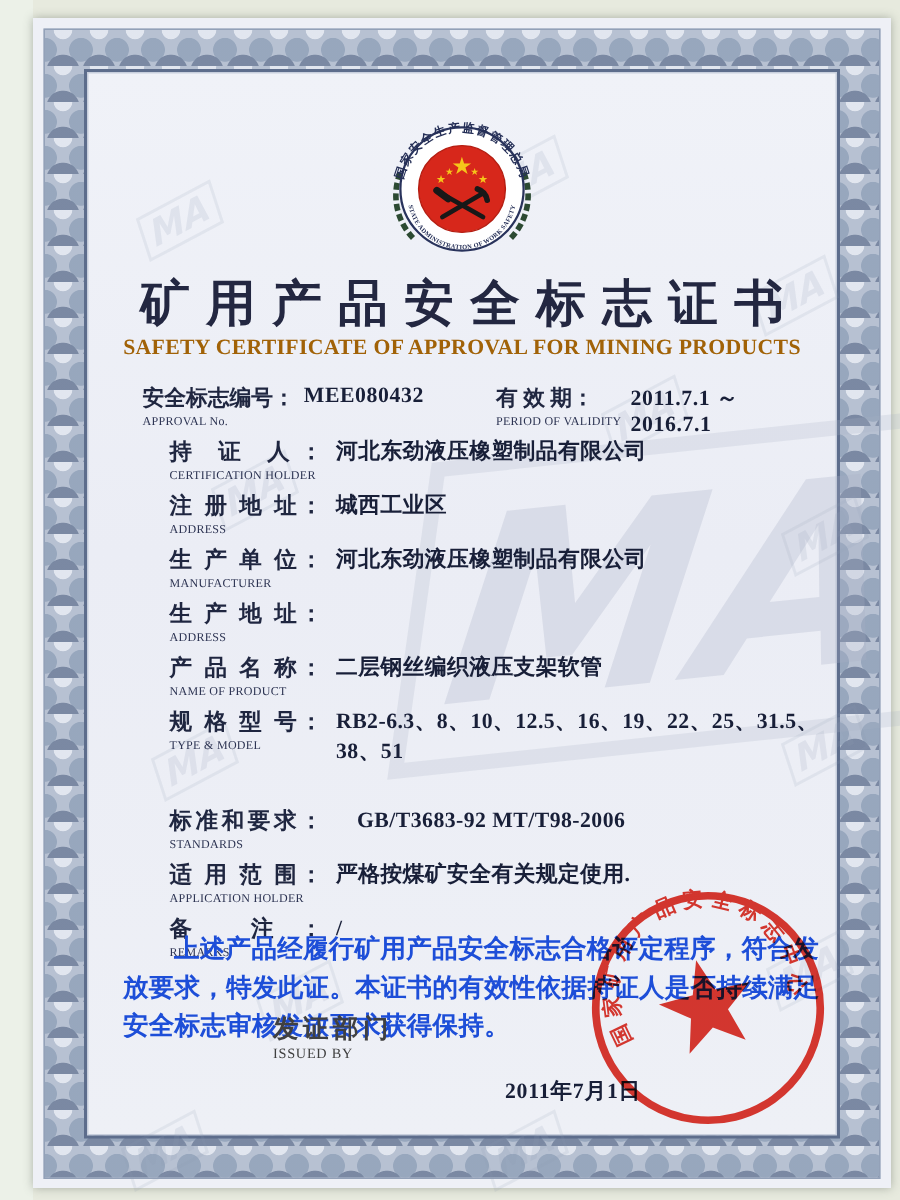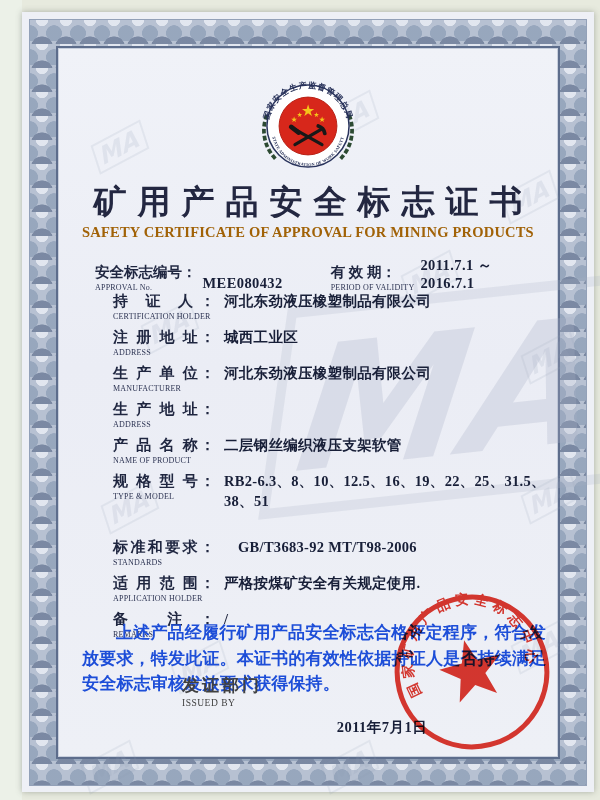--- a/index.html
+++ b/index.html
@@ -66,21 +66,21 @@
   }
   .title-en{
     position:absolute;top:212px;left:0;width:100%;text-align:center;
     font-size:14.5px;font-weight:bold;color:#a16207;letter-spacing:.2px;
   }
   
   .approval-row{
     position:absolute;left:73px;top:244px;width:440px;
     display:flex;color:#1f2640;
   }
-  .fld{display:flex;align-items:flex-end;}
+  .fld{display:flex;align-items:flex-start;}
   .lab-stack{display:flex;flex-direction:column;}
   .cn-lab{font-size:14.5px;font-weight:bold;white-space:nowrap;color:#1f2640;}
   .en-lab{font-size:8px;color:#2c3352;letter-spacing:.2px;margin-top:1px;white-space:nowrap;}
   .fld-val{font-size:14.5px;font-weight:bold;padding-left:6px;color:#181f38;letter-spacing:.4px;}
   .approval-row .right{margin-left:48px;}
   
   .rows{position:absolute;left:91px;top:280px;width:448px;color:#1f2640;}
   .row{display:flex;margin-bottom:7px;}
   .row .lab-stack{width:102px;flex:0 0 102px;}
   .row .cn-lab{

